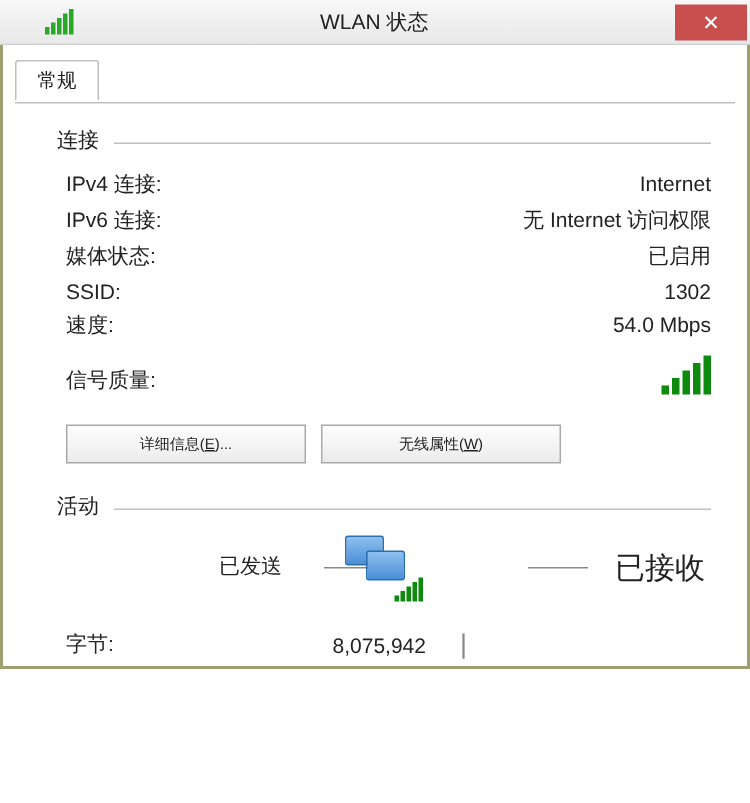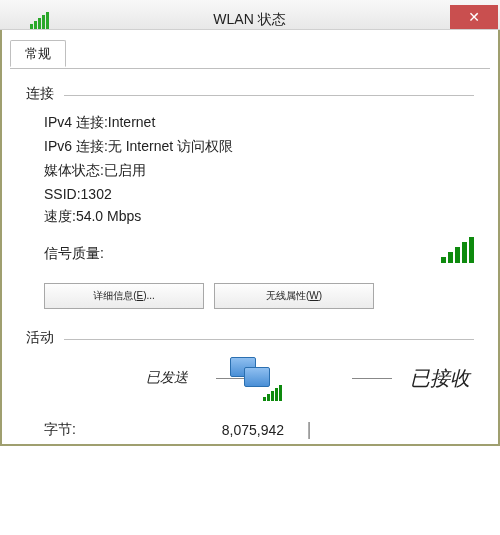--- a/index.html
+++ b/index.html
@@ -3,21 +3,21 @@
 <meta charset="utf-8">
 <style>
 * { box-sizing: border-box; margin: 0; padding: 0; font-family: "Microsoft YaHei", "Segoe UI", sans-serif; }
 body { background: #fff; width: 500px; height: 535px; overflow: hidden; }
 
 .titlebar {
   height: 30px;
   background: linear-gradient(#f8f8f8, #e8e8e8);
   border-bottom: 1px solid #d0d0d0;
   display: flex;
-  align-items: flex-end;
+  align-items: center;
   position: relative;
   padding-left: 24px;
 }
 .titlebar .sig-icon { margin-left: 6px; display: flex; align-items: flex-end; gap: 1px; }
 .titlebar .sig-bar { width: 3px; background: #2aa82a; }
 .titlebar .title { flex: 1; text-align: center; font-size: 14px; color: #222; }
 .close-btn {
   width: 48px; height: 24px; background: #c94f4f; color: #fff;
   display: flex; align-items: center; justify-content: center;
   font-size: 14px; margin-right: 2px; margin-top: 0;
@@ -51,24 +51,24 @@
   position: absolute;
   left: 8px; right: 8px;
   top: 38px;
   border-top: 1px solid #bfbfbf;
   z-index: 1;
 }
 
 .content { padding: 18px 16px 0 16px; font-size: 14px; color: #222; }
 
 .section-row { display: flex; align-items: center; margin-bottom: 8px; }
-.section-label { font-size: 14px; color: #222; padding-right: 10px; }
+.section-label { font-size: 14px; color: #222; padding-right: 10px; margin-left: 12px; }
 .section-line { flex: 1; border-top: 1px solid #bfbfbf; margin-top: 2px; }
 
-.kv { display: flex; padding: 3px 0 3px 18px; font-size: 14px; }
+.kv { display: flex; justify-content: space-between; padding: 3px 0 3px 18px; font-size: 14px; }
 .kv .k { color: #222; }
 .kv .v { color: #222; }
 
 .signal-quality { display: flex; justify-content: space-between; align-items: flex-end; padding: 8px 0 4px 18px; }
 .sig-big { display: flex; align-items: flex-end; gap: 2px; }
 .sig-big .b { width: 5px; background: #0e8a0e; }
 .sig-big .b1 { height: 6px; }
 .sig-big .b2 { height: 11px; }
 .sig-big .b3 { height: 16px; }
 .sig-big .b4 { height: 21px; }
@@ -82,21 +82,21 @@
   font-size: 10px;
   width: 160px;
   text-align: center;
   color: #222;
 }
 .u { text-decoration: underline; }
 
 .activity { margin-top: 10px; }
 .act-hdr {
   display: flex; align-items: center; justify-content: center;
-  position: relative; margin: 6px 0 10px 0; font-style: italic;
+  position: relative; margin: 6px 0 10px 0;
 }
 .act-hdr .sent { position: absolute; left: 120px; font-size: 14px; }
 .act-hdr .recv { position: absolute; right: 4px; font-size: 20px; }
 .act-hdr .line { width: 40px; border-top: 1px solid #888; }
 .act-hdr .line.l { position: absolute; left: 190px; top: 50%; }
 .act-hdr .line.r { position: absolute; right: 82px; top: 50%; }
 .net-icon { width: 56px; height: 42px; position: relative; margin: 0 auto; }
 .monitor { position: absolute; width: 26px; height: 20px; background: linear-gradient(#8fbff0,#4a8fd6); border: 1px solid #2a6fb0; border-radius: 2px; }
 .monitor.m1 { left: 8px; top: 0; }
 .monitor.m2 { left: 22px; top: 10px; }

